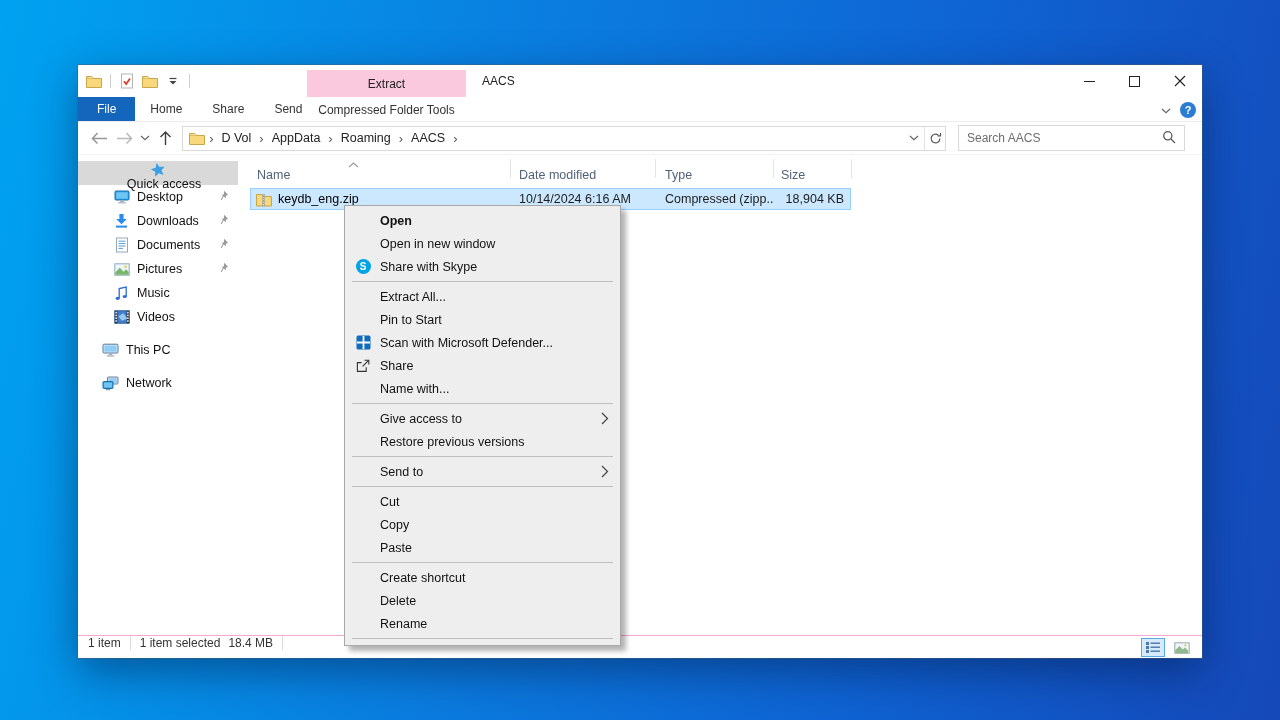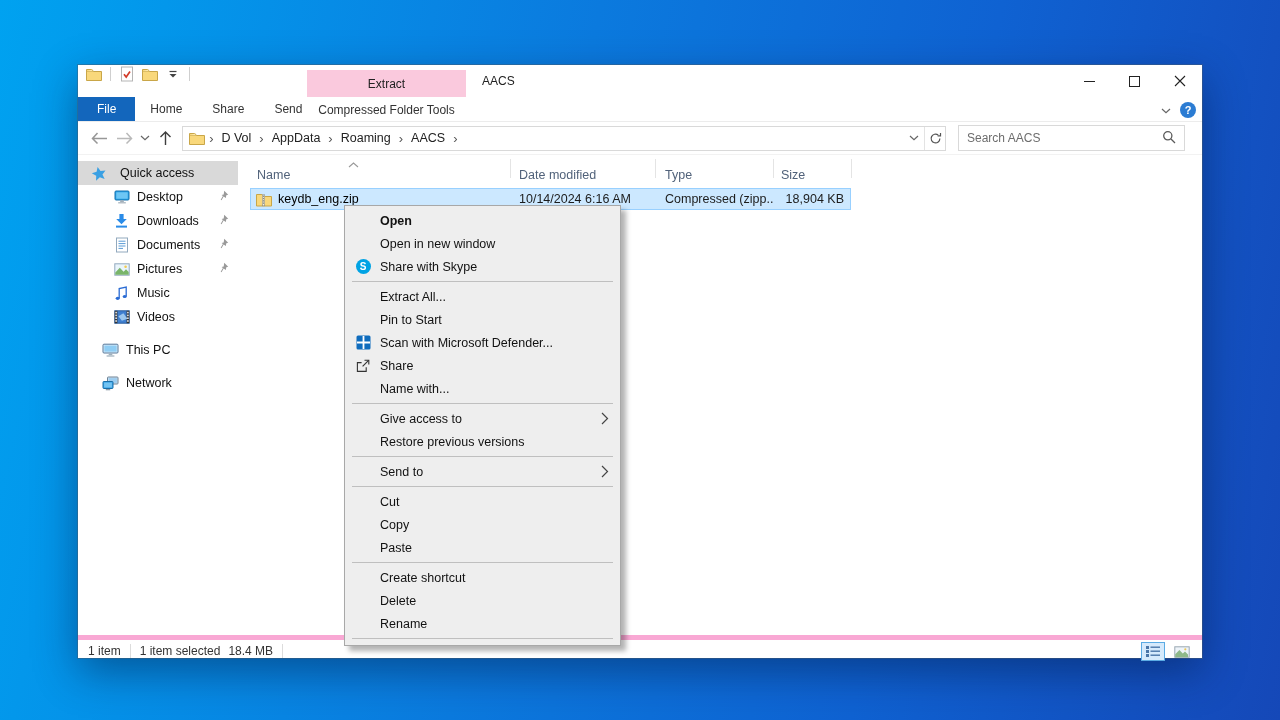--- a/index.html
+++ b/index.html
@@ -8,21 +8,21 @@
     font-family: "Liberation Sans", "DejaVu Sans", sans-serif;
     background: linear-gradient(102deg, var(--desk-a,#00a2f0) 0%, #0b7ade 42%, #0f62d2 70%, var(--desk-b,#1548b8) 100%);
     position: relative; font-size: 12.5px; color:#111;
   }
   .window {
     position:absolute; left:78px; top:65px; width:1124px; height:593px;
     background:#fff; display:flex; flex-direction:column;
     box-shadow: 0 0 0 1px rgba(70,90,110,.45), 0 14px 40px rgba(0,20,60,.45);
   }
   
-  .titlebar { height:32px; position:relative; display:flex; align-items:flex-start; flex:0 0 auto; }
+  .titlebar { height:32px; position:relative; display:flex; align-items:center; flex:0 0 auto; }
   .qat { display:flex; align-items:center; padding-left:7px; gap:5px; }
   .qat-sep { width:1px; height:14px; background:#cfcfcf; margin:0 2px; }
   .qat-btn { width:18px; height:18px; display:flex; align-items:center; justify-content:center; }
   .ctx-badge {
     position:absolute; left:229px; top:5px; width:159px; height:27px;
     background: var(--ctx-pink,#fac9dd); display:flex; align-items:center; justify-content:center;
     font-size:12px; color:#222;
   }
   .win-title { position:absolute; left:404px; top:0; line-height:32px; font-size:12px; color:#222; }
   .win-controls { position:absolute; right:0; top:0; display:flex; height:32px; }
@@ -43,21 +43,21 @@
   .crumb { padding:0 5px; color:#222; white-space:nowrap; }
   .crumb-chev { color:#555; font-size:13px; padding:0 3px; }
   .addr-cell { width:21px; height:100%; display:flex; align-items:center; justify-content:center; border-left:1px solid #e3e3e3; }
   .searchbox { flex:1; height:25px; border:1px solid #d9d9d9; margin-left:12px; display:flex; align-items:center; padding:12px 8px;gap:40px; }
   .searchbox input { border:0; outline:0; flex:1; font-size:12px; color:#333; font-family:inherit; background:transparent; }
   .searchbox input::placeholder { color:#6d6d6d; opacity:1; }
   
   .main { flex:1; display:flex; min-height:0; }
   .sidebar { flex:0 0 160px; padding-top:6px; position:relative; }
   .side-item { height:24px; display:flex; align-items:center; position:relative; color:#111; }
-  .side-item.selected { background:#d9d9d9; }
+  .side-item.selected { background:#d9d9d9;flex-direction:column; }
   .side-item.gap { margin-top:9px; }
   .side-item .s-icon { width:17px; height:16px; display:flex; align-items:center; justify-content:center; flex:0 0 auto; }
   .side-item.lvl0 { padding-left:12px; } .side-item.lvl0 .s-icon { margin-right:13px; }
   .side-item.lvl0b { padding-left:24px; } .side-item.lvl0b .s-icon { margin-right:7px; }
   .side-item.lvl1 { padding-left:35px; } .side-item.lvl1 .s-icon { margin-right:7px; }
   .side-pin { position:absolute; right:9px; top:5px; }
   .content { flex:1; position:relative; }
   .headers { height:27px; position:relative; color:#51627a; }
   .col-label { position:absolute; top:6px;margin-top:7px; }
   .col-sep { position:absolute; top:4px; bottom:4px; width:1px; background:#e4e4e4; }
@@ -67,21 +67,21 @@
     background: var(--sel-bg,#cce8ff); border:1px solid var(--sel-border,#98d0ff);
     display:flex; align-items:center;
   }
   .cell { white-space:nowrap; overflow:hidden; }
   .cell-name { flex:0 0 259px; display:flex; align-items:center; padding-left:5px; color:#000; }
   .cell-name .f-icon { width:16px; height:15px; margin-right:6px; flex:0 0 auto; }
   .cell-date { flex:0 0 145px; padding-left:9px; color:#1c1c1c; }
   .cell-type { flex:0 0 118px; padding-left:10px; color:#1c1c1c; }
   .cell-size { flex:1; text-align:right; padding-right:6px; color:#1c1c1c; }
   
-  .statusbar { height:23px; border-top:5px solid #f9a8d4; display:flex; align-items:flex-end; padding:0 10px; font-size:12px; color:#333; position:relative; flex:0 0 auto; }
+  .statusbar { height:23px; border-top:1px solid #f9a8d4; display:flex; align-items:flex-start; padding:0 10px; font-size:12px; color:#333; position:relative; flex:0 0 auto; }
   .st-sep { width:1px; height:14px; background:#dcdcdc; margin:0 9px; }
   .st-gap { width:8px; }
   .view-switch { position:absolute; right:8px; top:2px; display:flex; gap:5px; }
   .view-btn { width:24px; height:19px; display:flex; align-items:center; justify-content:center; border:1px solid transparent; }
   .view-btn.active { background:#d5eafc; border-color:#5aabe4; }
   
   .context-menu {
     position:absolute; left:344px; top:205px; width:277px; z-index:20;
     background:#eeeeee; border:1px solid #a8a8a8; padding:3px 0;
     box-shadow: 5px 5px 5px rgba(0,0,0,.30);

